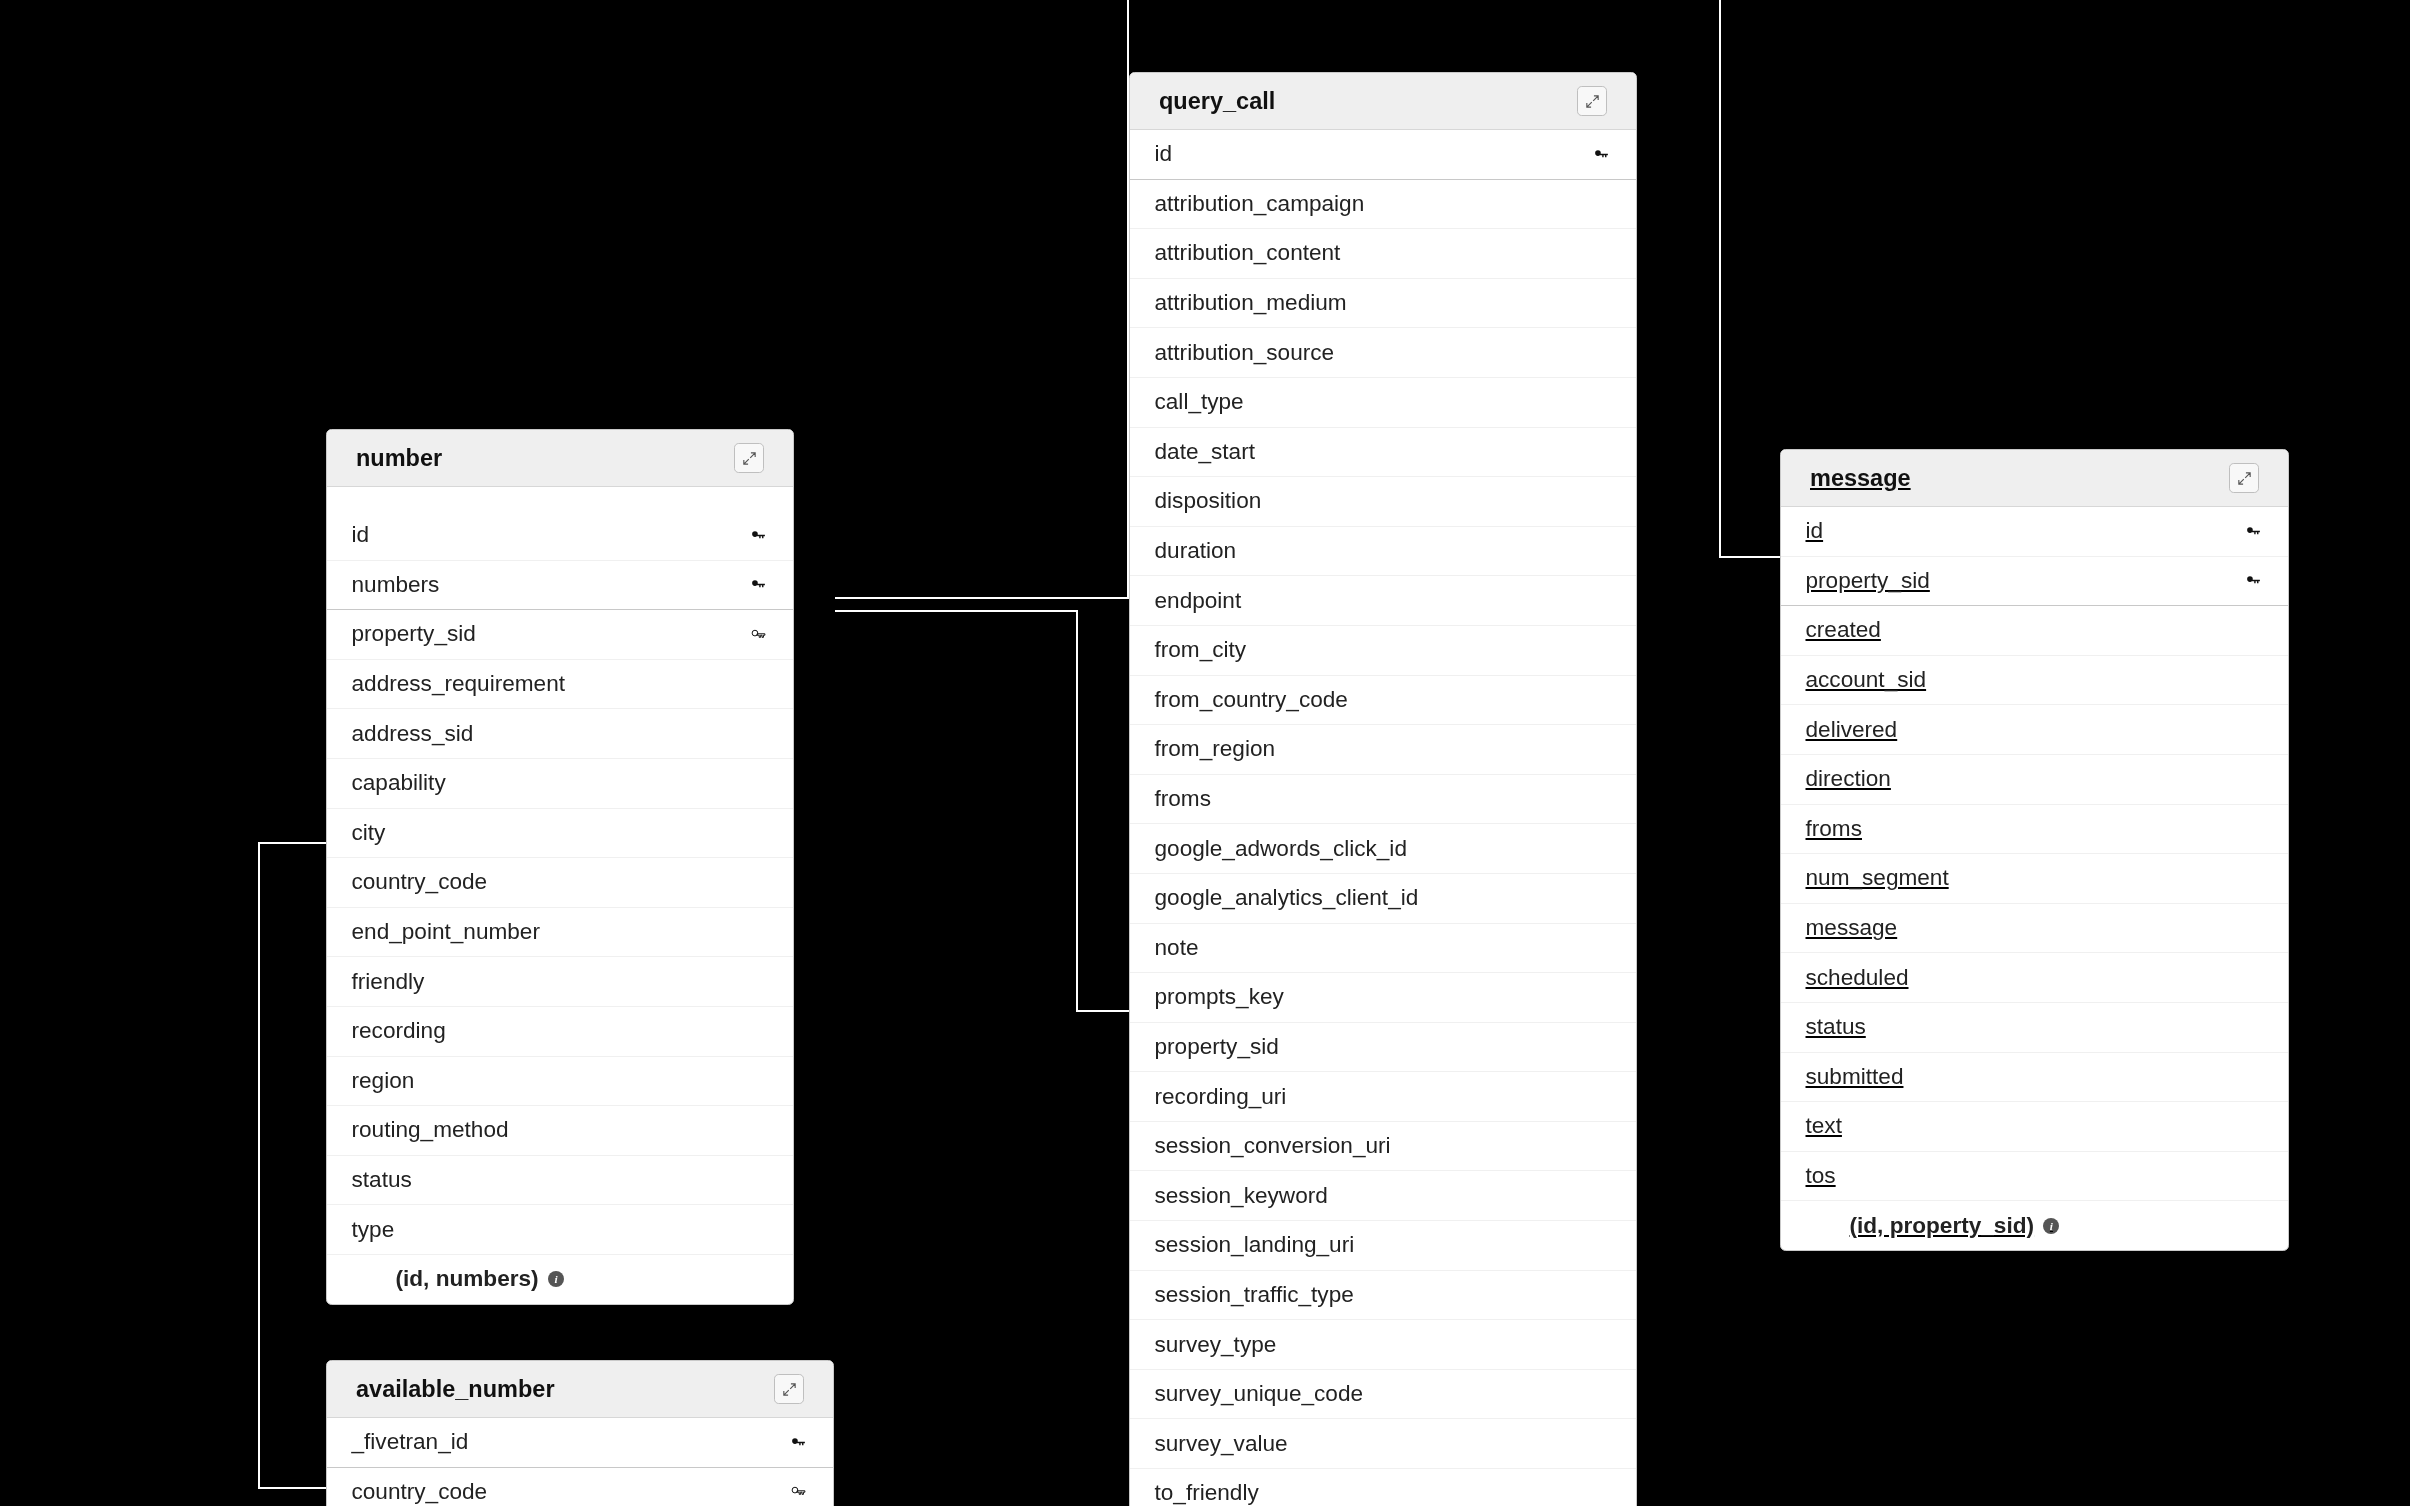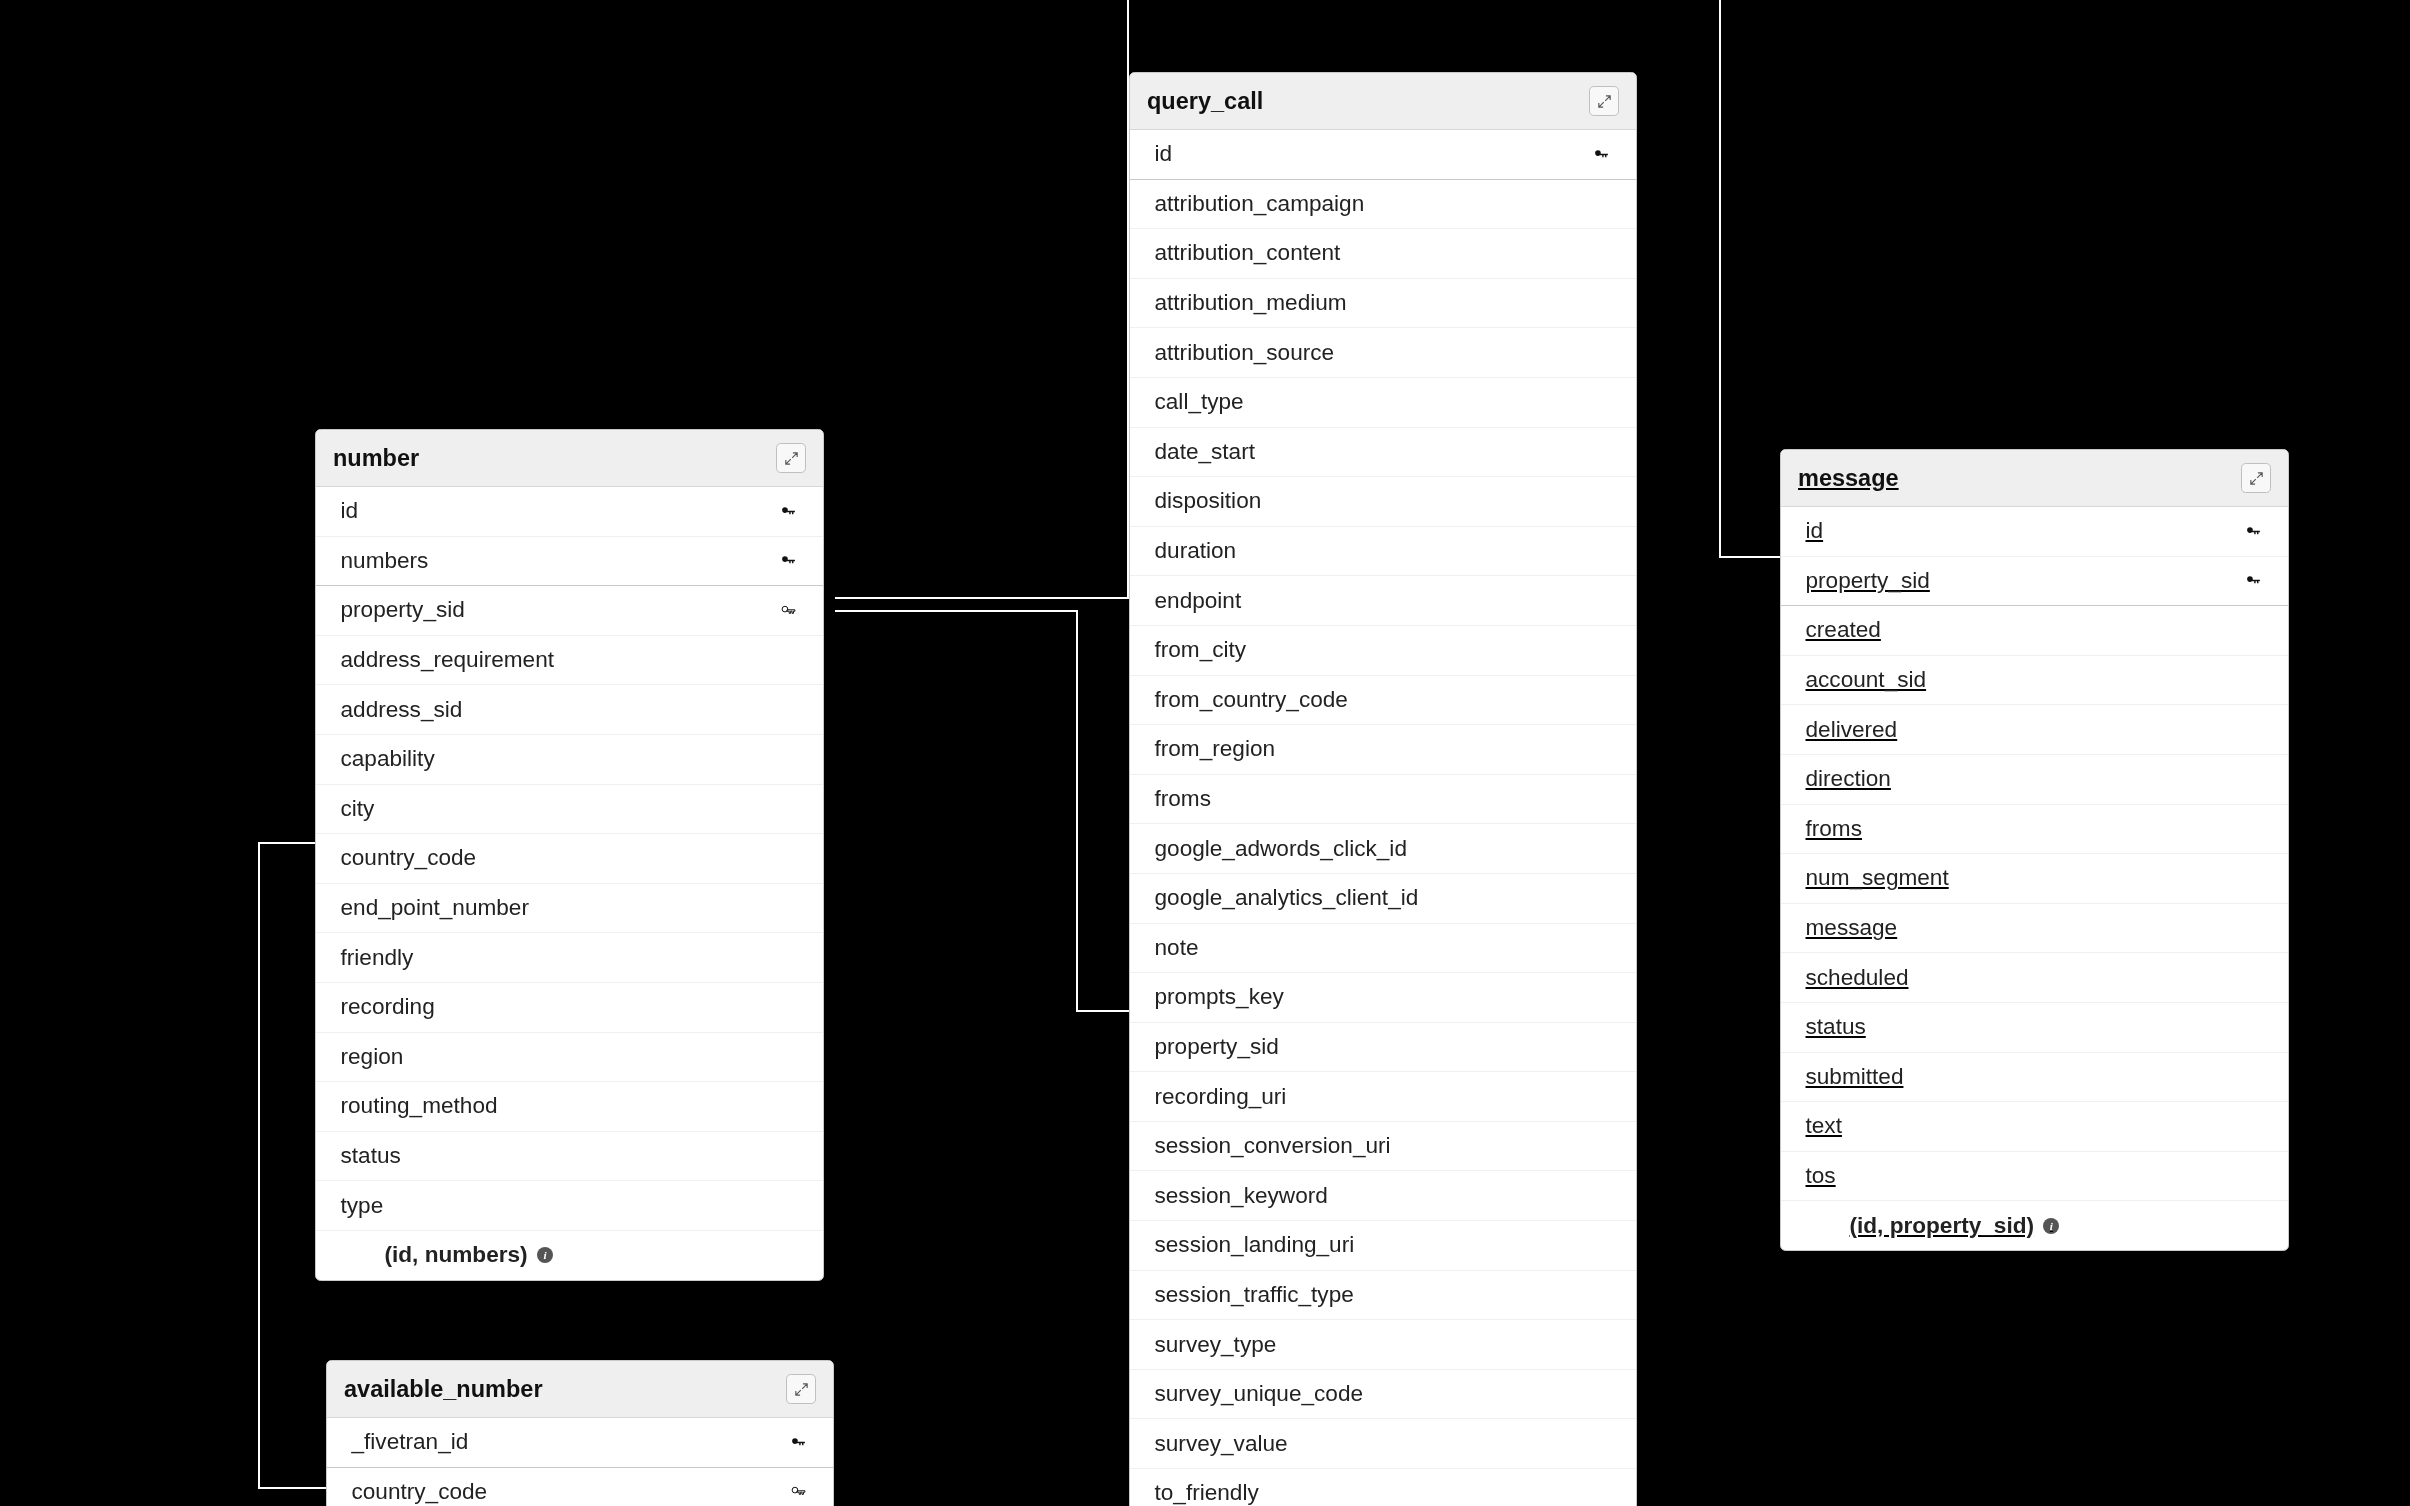--- a/index.html
+++ b/index.html
@@ -24,21 +24,21 @@
     border-radius: 5.6px;
     overflow: hidden;
     display: flex;
     flex-direction: column;
   }
   .table-header {
     display: flex;
     align-items: center;
     justify-content: space-between;
     background: #efefef;
-    padding: 13px 17px;
+    padding: 13px 29px;
     border-bottom: 0.9px solid #d7d7d7;
   }
   .table-title {
     font-size: 23.5px;
     font-weight: 600;
     color: #111;
   }
   .expand-btn {
     width: 30px;
     height: 30px;
@@ -99,21 +99,21 @@
     <div class="line" style="left: 835px; top: 597px; width: 295px; height: 1.9px;"></div>
     <div class="line" style="left: 1127px; top: 0px; width: 1.9px; height: 599px;"></div>
     <div class="line" style="left: 835px; top: 610px; width: 243px; height: 1.9px;"></div>
     <div class="line" style="left: 1076px; top: 610px; width: 1.9px; height: 402px;"></div>
     <div class="line" style="left: 1076px; top: 1010px; width: 54px; height: 1.9px;"></div>
     <div class="line" style="left: 258px; top: 842px; width: 69px; height: 1.9px;"></div>
     <div class="line" style="left: 258px; top: 842px; width: 1.9px; height: 647px;"></div>
     <div class="line" style="left: 258px; top: 1487px; width: 69px; height: 1.9px;"></div>
     <div class="line" style="left: 1719px; top: 0px; width: 1.9px; height: 557px;"></div>
     <div class="line" style="left: 1719px; top: 556px; width: 61px; height: 1.9px;"></div>
-    <div class="table" style="left: 315px; top: 429px; width: 509px;">
+    <div class="table" style="left: 326px; top: 429px; width: 468px; gap: 24px;">
       <div class="table-header">
         <div class="table-title">number</div>
         <div class="expand-btn">
           <svg viewBox="0 0 24 24">
             <path d="M14 4h6v6M20 4l-7 7M10 20H4v-6M4 20l7-7"></path>
           </svg>
         </div>
       </div>
       <div class="col-list">
         <div class="col-row">

